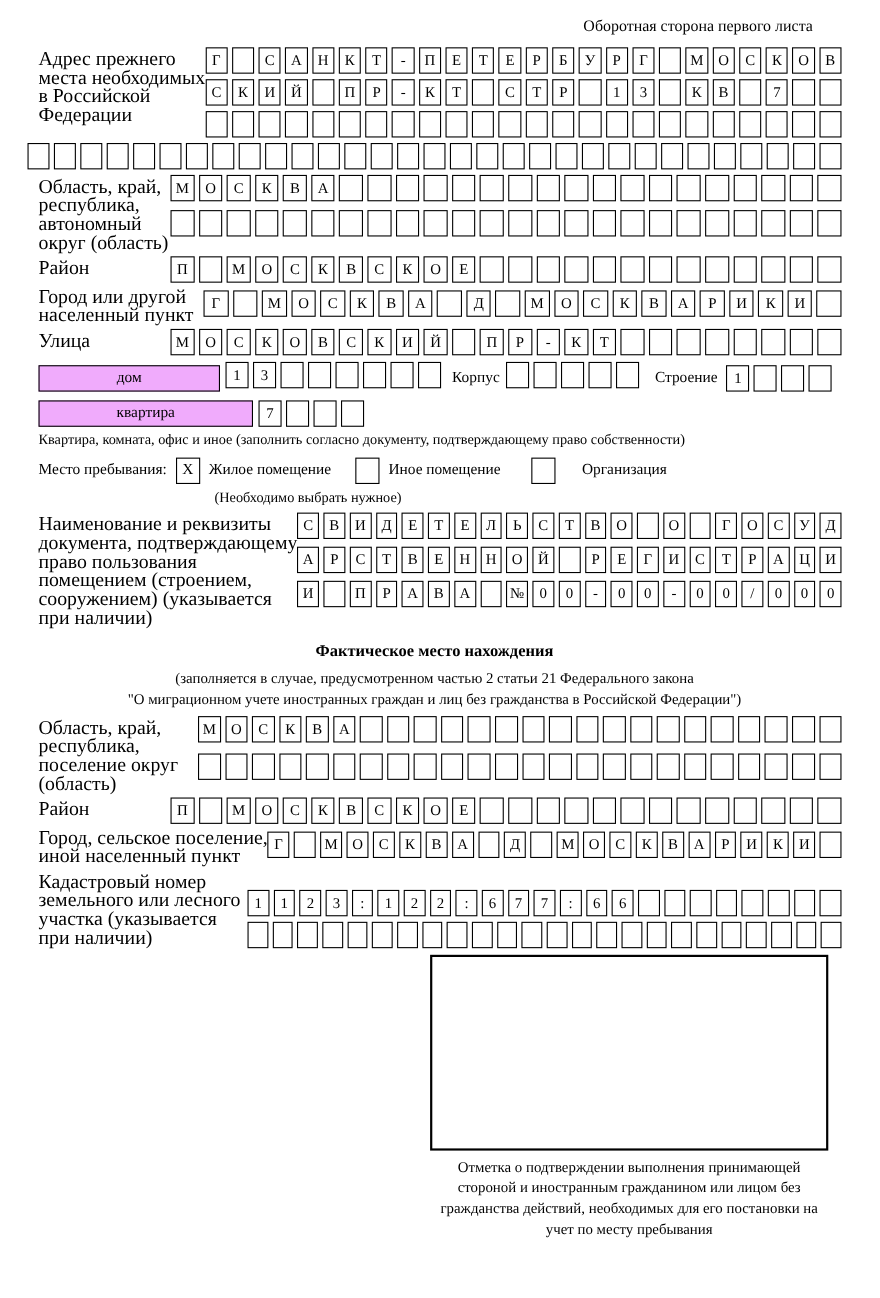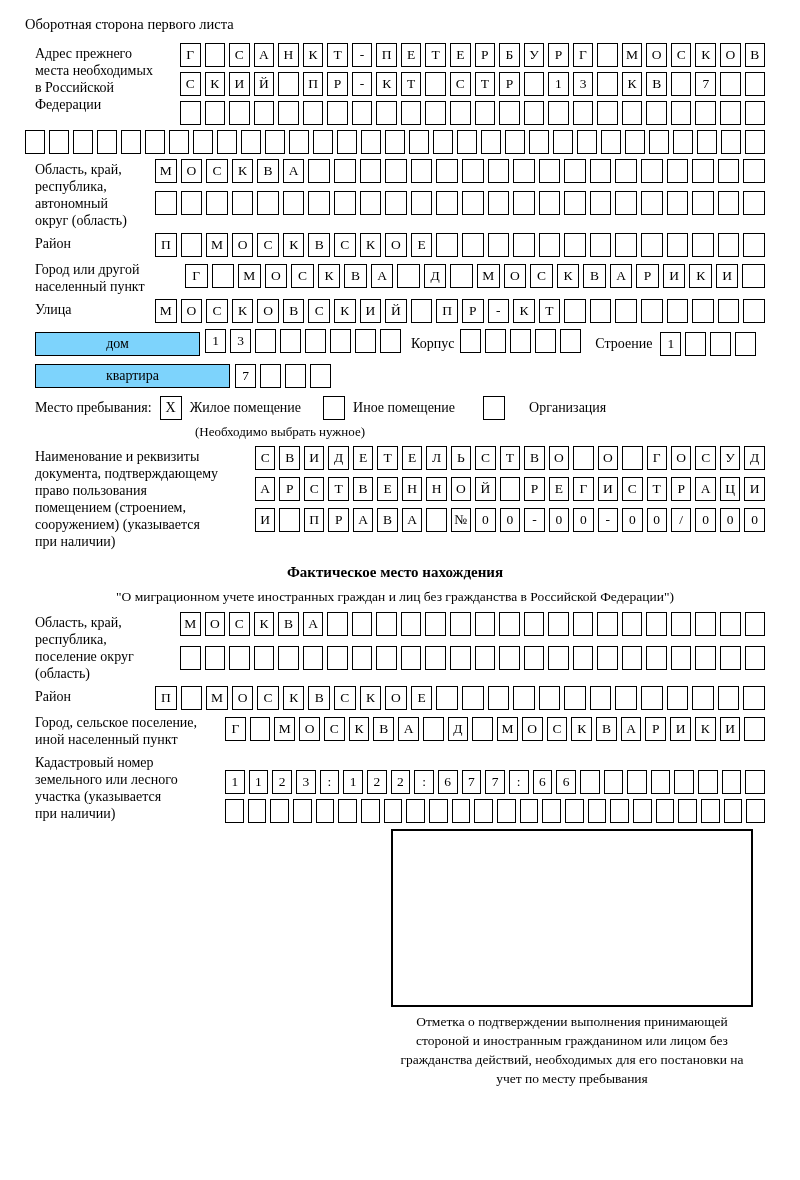--- a/index.html
+++ b/index.html
@@ -3,38 +3,38 @@
 <meta charset="utf-8">
 <title>Form</title>
 <style>
   html,body{margin:0;padding:0;background:#fff;}
   .page{
     width:800px;height:1180px;box-sizing:border-box;
     padding:16px 35px 0 25px;
     font-family:"Liberation Serif","DejaVu Serif",serif;
     color:#000;background:#fff;overflow:hidden;
   }
-  .header-note{text-align:left;font-size:14.5px;padding-right:26px;}
+  .header-note{text-align:right;font-size:14.5px;padding-right:26px;}
   .frow{display:flex;align-items:flex-start;}
-  .lbl{font-size:14px;line-height:17px;box-sizing:border-box;flex:0 0 auto;padding-left:10px;padding-top:2px;}
+  .lbl{font-size:18px;line-height:17px;box-sizing:border-box;flex:0 0 auto;padding-left:10px;padding-top:2px;}
   .lbl div{white-space:nowrap;}
   .grids{flex:1 1 auto;min-width:0;}
   .grid{display:flex;gap:4px;margin-bottom:5px;}
   .grid:last-child{margin-bottom:0;}
   .cell{
     flex:1 1 0;min-width:0;height:22px;border:1.5px solid #000;
     display:flex;align-items:center;justify-content:center;
     font-size:13.5px;background:#fff;
   }
   .grid.fixed{flex:0 0 auto;}
   .grid.fixed .cell{flex:0 0 19px;}
   .caption{font-size:13px;line-height:16px;}
   .caption.center{text-align:center;}
   .sec-title{text-align:center;font-weight:bold;font-size:15px;margin:8px 0 6px 0;}
-  .wide-box{border:1.5px solid #000;height:24px;display:flex;align-items:center;justify-content:center;font-size:14px;box-sizing:border-box;background:#7dd3fc;}
+  .wide-box{border:1.5px solid #000;height:24px;display:flex;align-items:center;justify-content:center;font-size:14px;box-sizing:border-box;background:#f0abfc;}
   .inline-lbl{font-size:14px;white-space:nowrap;align-self:center;}
   .chk{flex:0 0 20px;height:22px;border:1.5px solid #000;display:flex;align-items:center;justify-content:center;font-size:14px;background:#fff;}
   .note{text-align:center;font-size:13.5px;line-height:19px;}
   .stamp-wrap{width:362px;margin-left:auto;margin-right:12px;}
   .stamp-box{border:2px solid #000;height:174px;background:#fff;}
   .stamp-caption{text-align:center;font-size:13.5px;line-height:19px;margin-top:5px;}
   .mt4{margin-top:4px;} .mt6{margin-top:6px;} .mt8{margin-top:8px;} .mt10{margin-top:10px;}
 </style>
 </head>
 <body>
@@ -357,20 +357,21 @@
 
   <div class="frow mt6" style="align-items:center;">
     <div class="wide-box" style="width:195px;flex:0 0 195px;margin-left:10px;">квартира</div>
     <div class="grid fixed" style="margin-left:5px;">
         <span class="cell">7</span>
         <span class="cell"></span>
         <span class="cell"></span>
         <span class="cell"></span>
       </div>
   </div>
+  <div class="caption mt4" style="padding-left:10px;">Квартира, комната, офис и иное (заполнить согласно документу, подтверждающему право собственности)</div>
 
   <div class="frow mt8" style="gap:8px;padding-left:10px;">
     <div class="inline-lbl">Место пребывания:</div>
     <div class="chk">X</div>
     <div class="inline-lbl">Жилое помещение</div>
     <div class="chk" style="margin-left:14px;"></div>
     <div class="inline-lbl">Иное помещение</div>
     <div class="chk" style="margin-left:20px;"></div>
     <div class="inline-lbl" style="margin-left:16px;">Организация</div>
   </div>
@@ -452,20 +453,21 @@
           <span class="cell">0</span>
           <span class="cell">/</span>
           <span class="cell">0</span>
           <span class="cell">0</span>
           <span class="cell">0</span>
         </div>
     </div>
   </div>
 
   <div class="sec-title" style="margin-top:14px;">Фактическое место нахождения</div>
+  <div class="note">(заполняется в случае, предусмотренном частью 2 статьи 21 Федерального закона</div>
   <div class="note">"О миграционном учете иностранных граждан и лиц без гражданства в Российской Федерации")</div>
 
   <div class="frow mt6">
     <div class="lbl" style="flex-basis:155px;">
       <div>Область, край,</div>
       <div>республика,</div>
       <div>поселение округ</div>
       <div>(область)</div>
     </div>
     <div class="grids">

